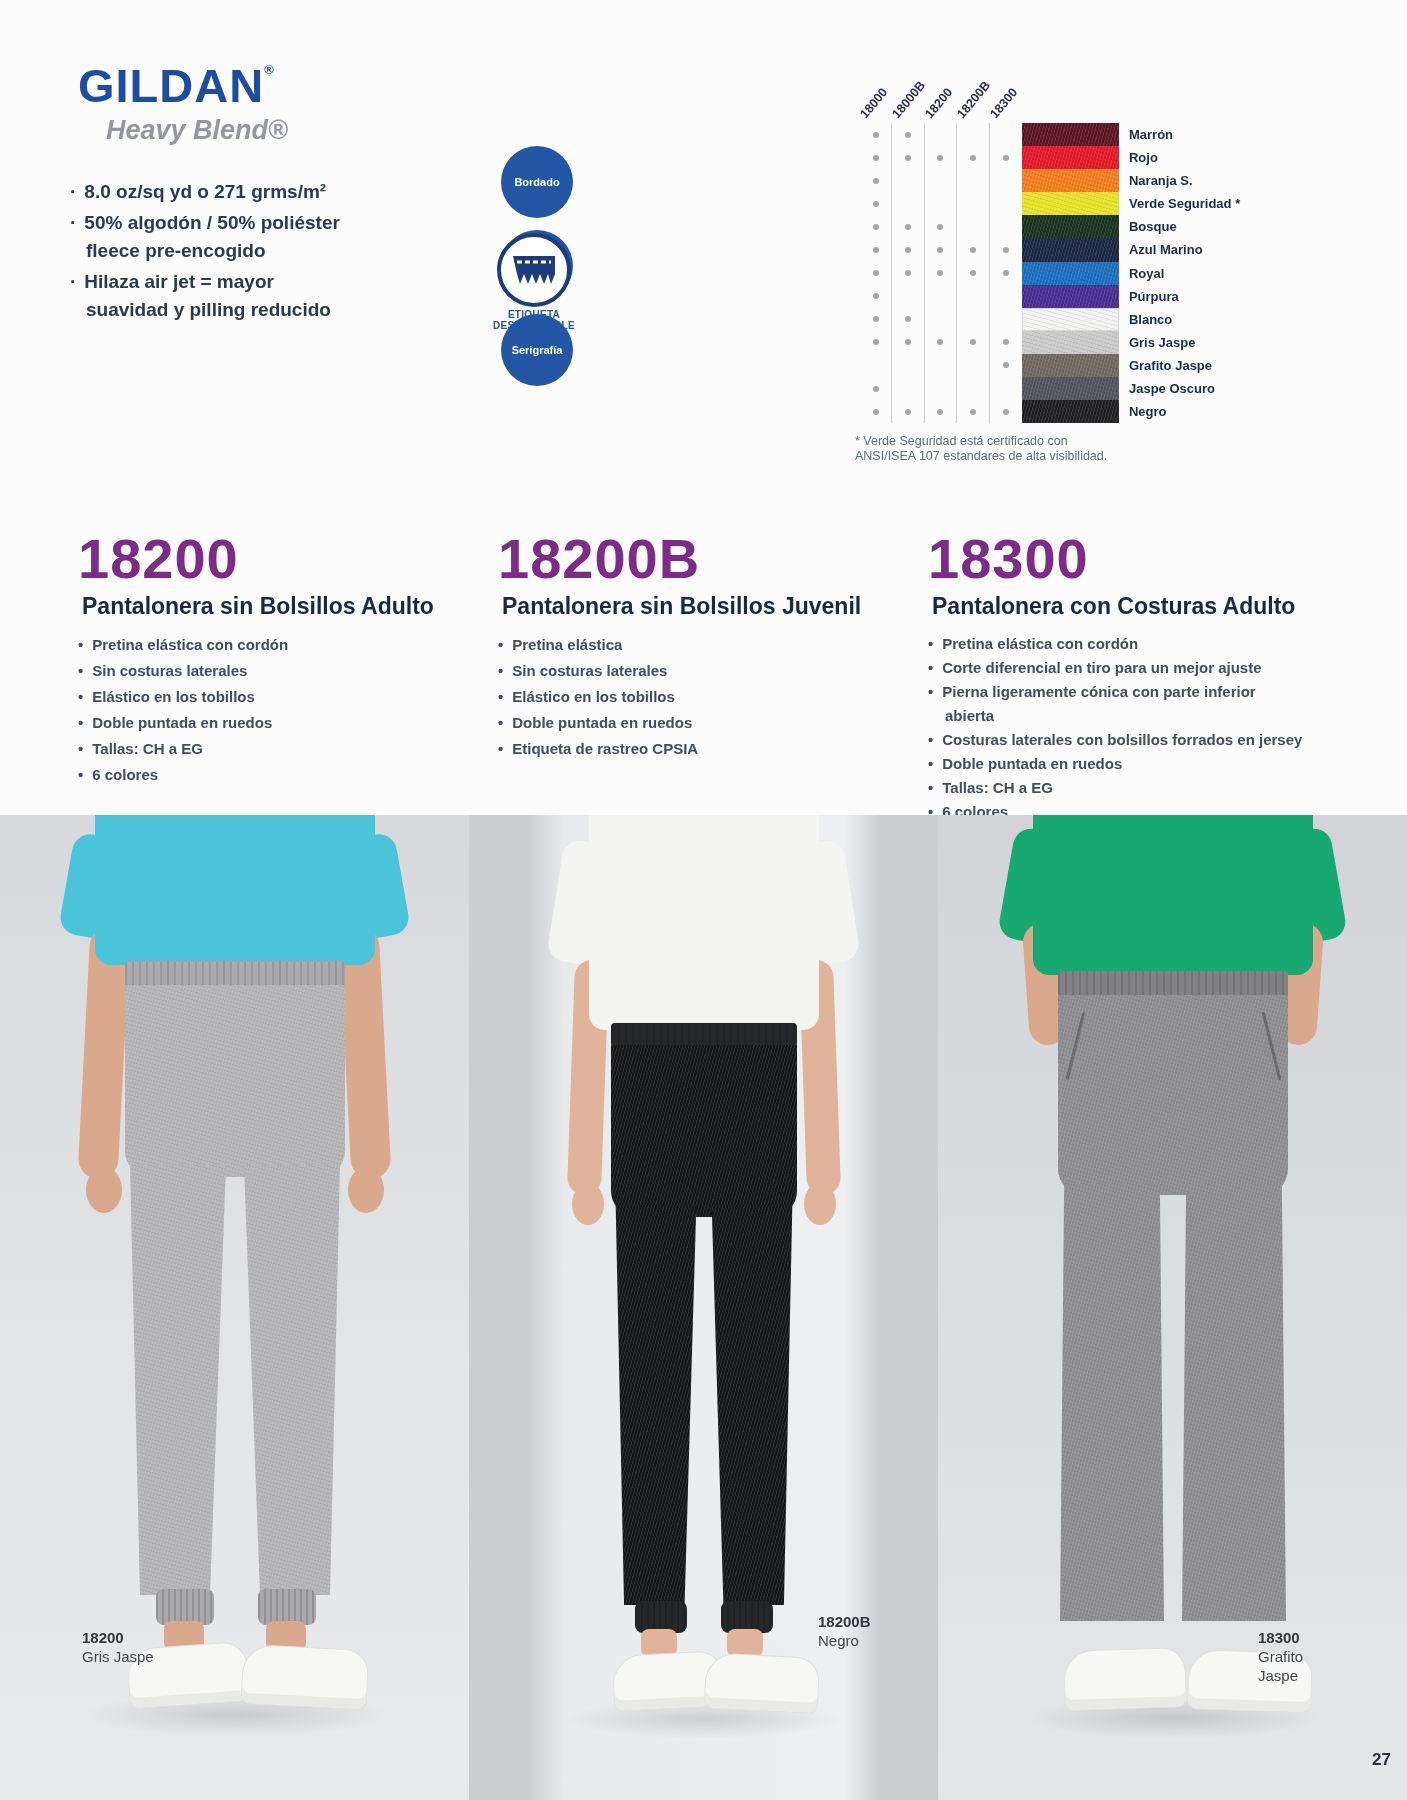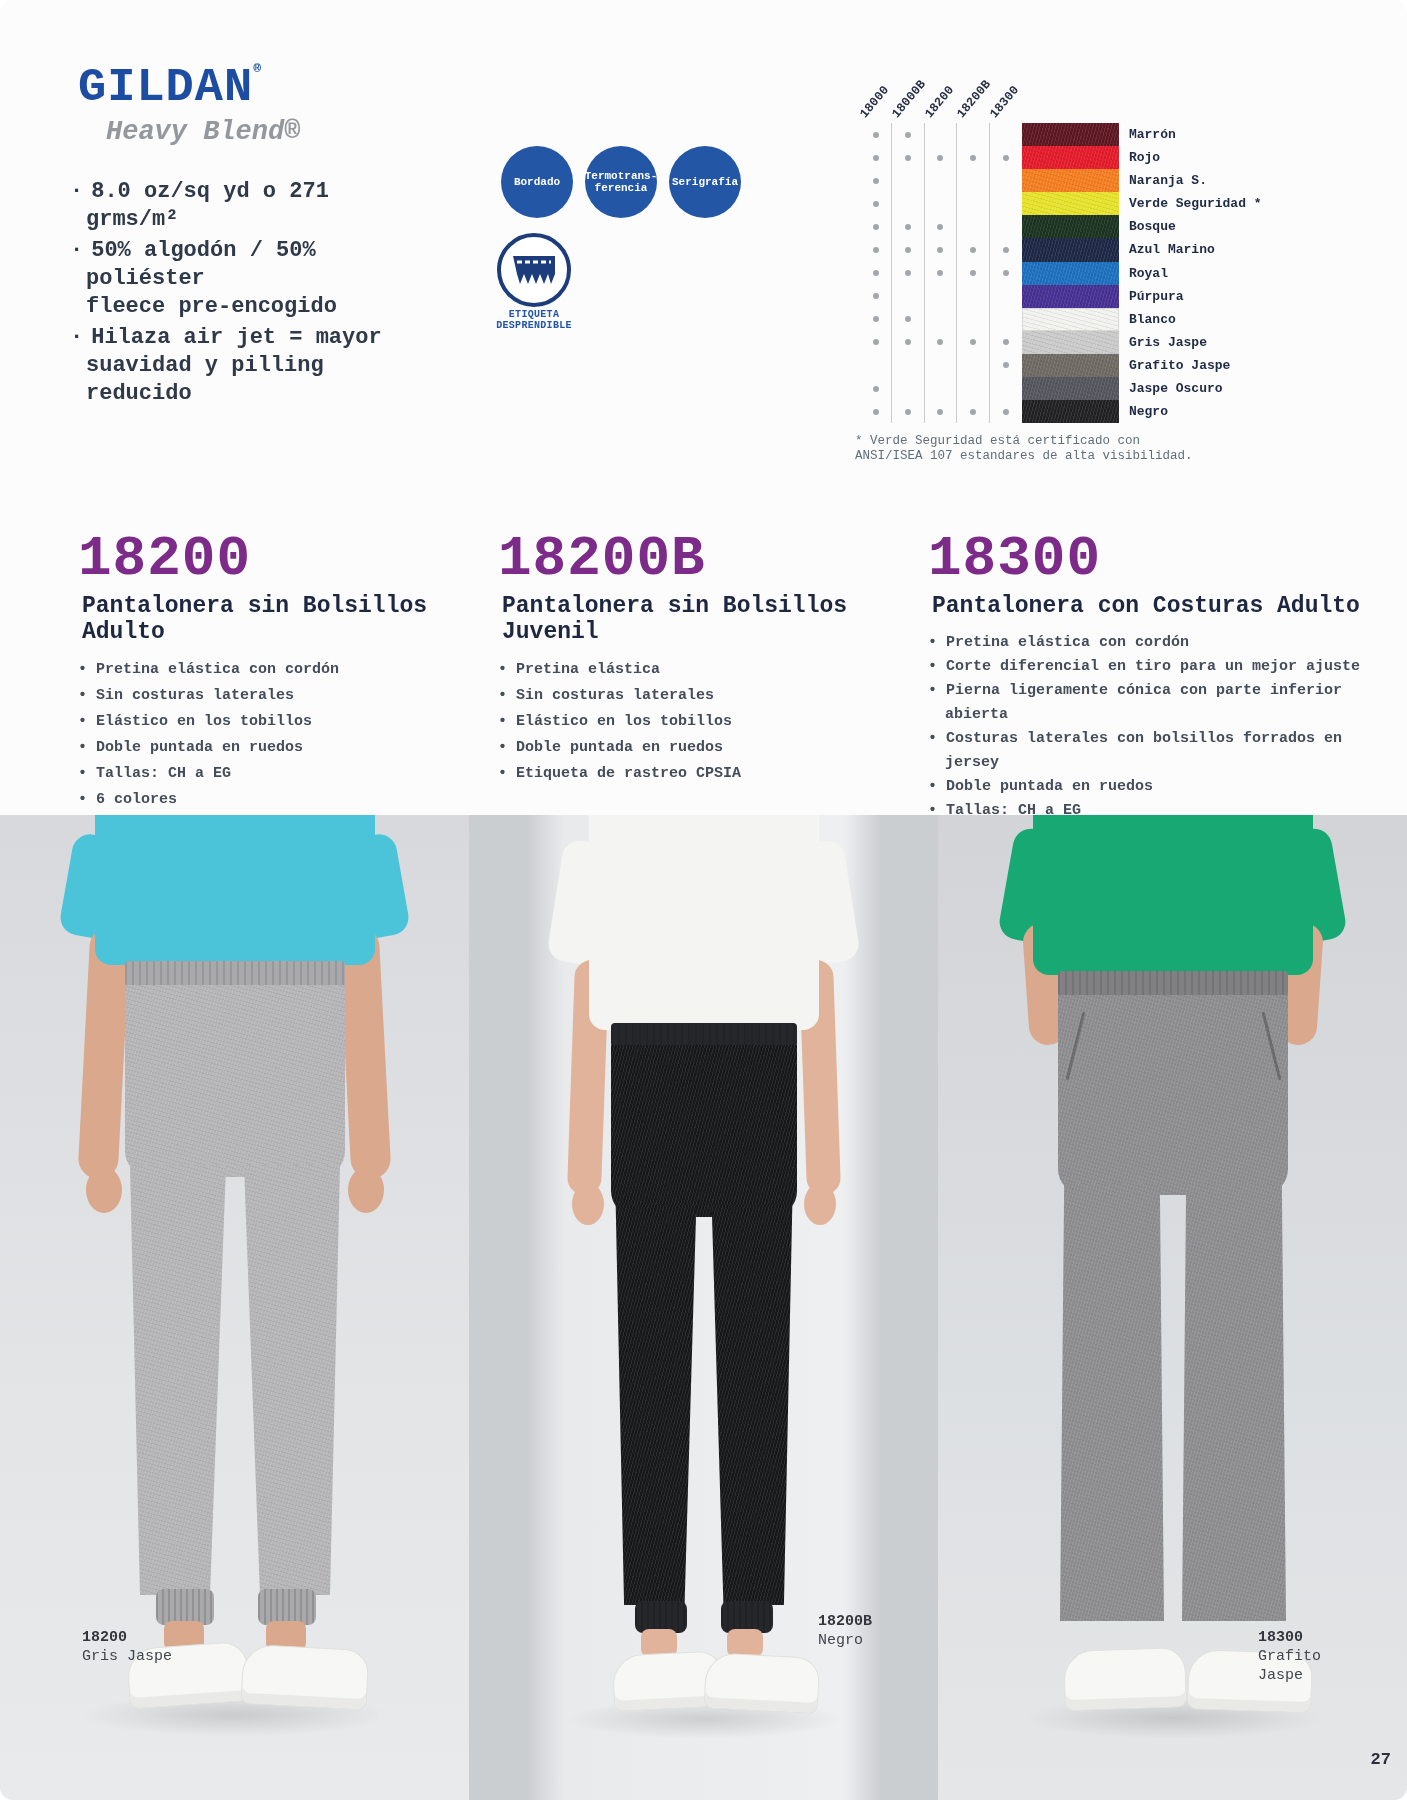--- a/index.html
+++ b/index.html
@@ -1,32 +1,32 @@
 <!DOCTYPE html>
 <html><head>
 <meta charset="utf-8">
 <style>
   html,body{margin:0;padding:0;background:#ffffff;}
   .page{position:relative;width:1407px;height:1800px;background:#fcfcfc;overflow:hidden;
-        font-family:Liberation Mono, monospace;border-radius:13px;}
+        font-family:Liberation Sans, sans-serif;}
 
   
   .brand{position:absolute;left:78px;top:62px;}
   .gildan{font-size:47px;font-weight:bold;color:#1c4da2;letter-spacing:1px;line-height:1;}
   .gildan sup{font-size:13px;vertical-align:28px;}
   .heavy{font-size:27px;font-weight:bold;font-style:italic;color:#94979c;margin:6px 0 0 28px;}
 
   
   .specs{position:absolute;left:70px;top:178px;width:350px;margin:0;padding:0;list-style:none;}
-  .specs li{font-size:22px;font-weight:bold;color:#30394a;line-height:28px;margin-bottom:3px;
+  .specs li{font-size:19px;font-weight:bold;color:#30394a;line-height:28px;margin-bottom:3px;
             padding-left:16px;white-space:pre-line;}
   .specs li::before{content:"·";margin-left:-16px;padding-right:8px;color:#30394a;}
 
   
-  .badges{position:absolute;left:501px;top:146px;display:flex;gap:12px;}
+  .badges{position:absolute;left:501px;top:146px;display:flex;gap:12px;flex-direction:column;}
   .badge{width:72px;height:72px;border-radius:50%;background:#2356a5;display:flex;
          align-items:center;justify-content:center;text-align:center;}
   .badge span{color:#ffffff;font-size:11px;font-weight:bold;line-height:12px;white-space:pre-line;}
 
   .tear-icon{position:absolute;left:497px;top:233px;width:66px;height:66px;border-radius:50%;
              border:4px solid #1d3c7c;background:#ffffff;display:flex;align-items:center;justify-content:center;}
   .tear-caption{position:absolute;left:454px;top:309px;width:160px;text-align:center;
                 color:#2356a5;font-size:10px;font-weight:bold;line-height:11px;letter-spacing:.3px;}
   .tear-caption span{display:block;}
 

